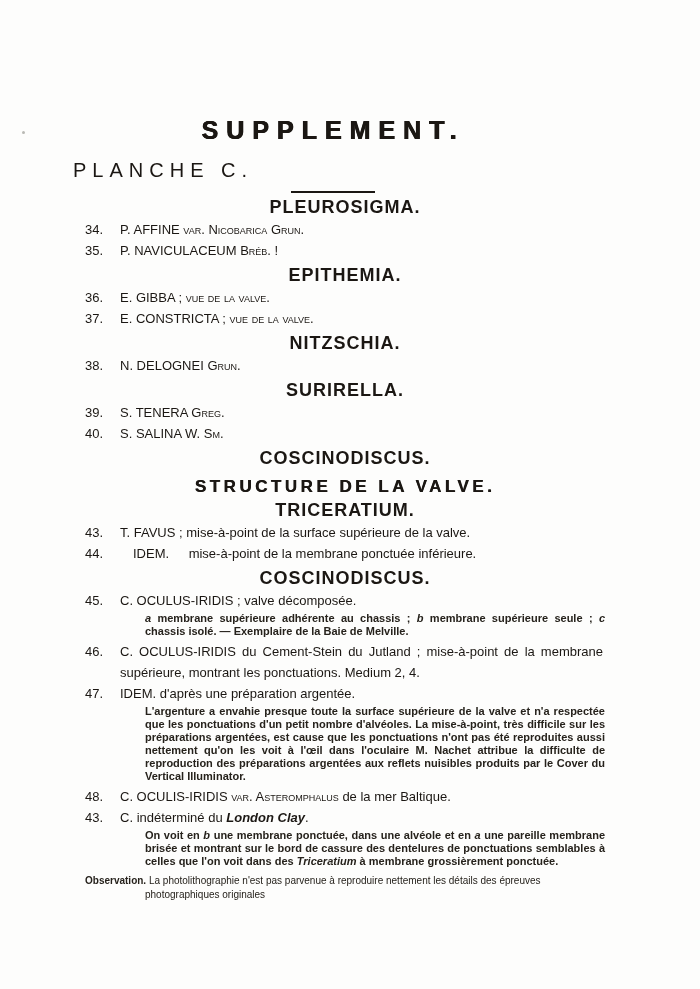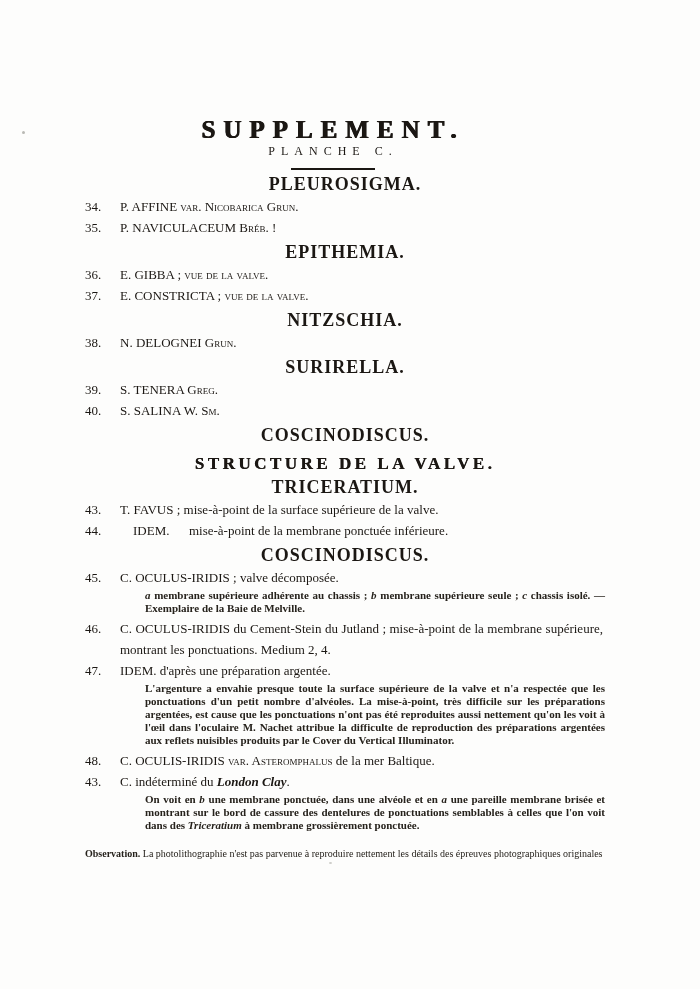--- a/index.html
+++ b/index.html
@@ -1,32 +1,32 @@
 <!DOCTYPE html>
 <html style="--paper: #fdfdfc; --ink: #1b1713;"><head>
 <meta charset="utf-8">
 <style>
   html,body { margin:0; padding:0; }
   :root { --ink:#1b1713; --paper:#fdfdfc; }
   body { width:700px; height:989px; background:#fff; }
   .page {
     position:relative; width:700px; height:989px; overflow:hidden;
     background:var(--paper); color:var(--ink);
-    font-family:Liberation Serif, serif;
+    font-family:Liberation Sans, sans-serif;
   }
   .content { width:520px; margin-left:85px; padding-top:116px; }
 
   .title {
     text-align:center; font-size:25px; font-weight:bold; letter-spacing:8px;
     text-shadow:0.6px 0 0 currentColor, -0.3px 0 0 currentColor;
     transform:translateX(-12px);
   }
   .subtitle {
-    text-align:center; font-size:12px; font-weight:normal; letter-spacing:6px;
-    transform:translateX(-12px);
+    font-size:20px; font-weight:normal; letter-spacing:6px;
+    margin-top:14px; transform:translateX(-12px);
   }
   .rule {
     width:84px; height:2px; background:var(--ink);
     margin:9px auto 0; transform:translateX(-12px);
   }
 
   .genus {
     text-align:center; font-weight:bold; font-size:18px; letter-spacing:1px;
     line-height:19px; margin:5px 0 2px;
   }
@@ -42,21 +42,21 @@
 
   .sc { font-variant:small-caps; }
   .it { font-style:italic; }
   .bi { font-style:italic; font-weight:bold; }
 
   .note {
     margin:1px 0 3px 60px; font-size:11px; line-height:13px;
     font-weight:bold; text-align:justify; color:#26221c;
   }
   .obs {
-    margin-top:15px; font-size:10px; line-height:13.5px;
+    margin-top:6px; font-size:10px; line-height:13.5px;
     padding-left:60px; text-indent:-60px; color:#26221c;
   }
   .obs-label { font-weight:bold; }
 
   .speck { position:absolute; background:#b9b9b4; border-radius:50%; }
   .s1 { left:22px; top:131px; width:3px; height:3px; }
   .s2 { left:329px; top:862px; width:3px; height:2px; opacity:.7; }
 </style>
 </head>
 <body>

